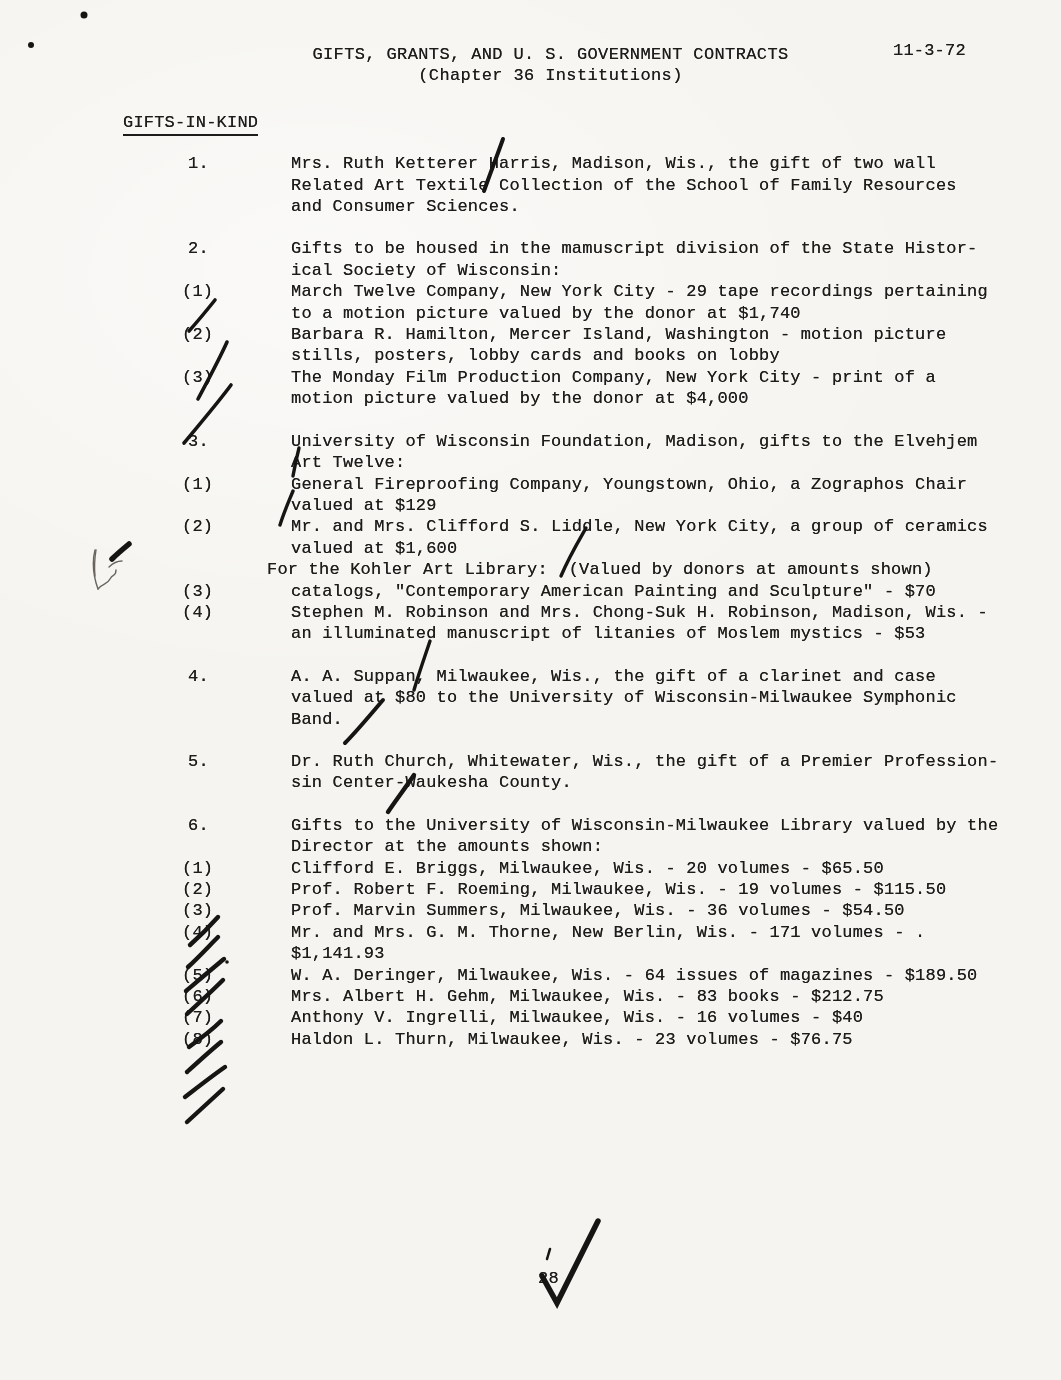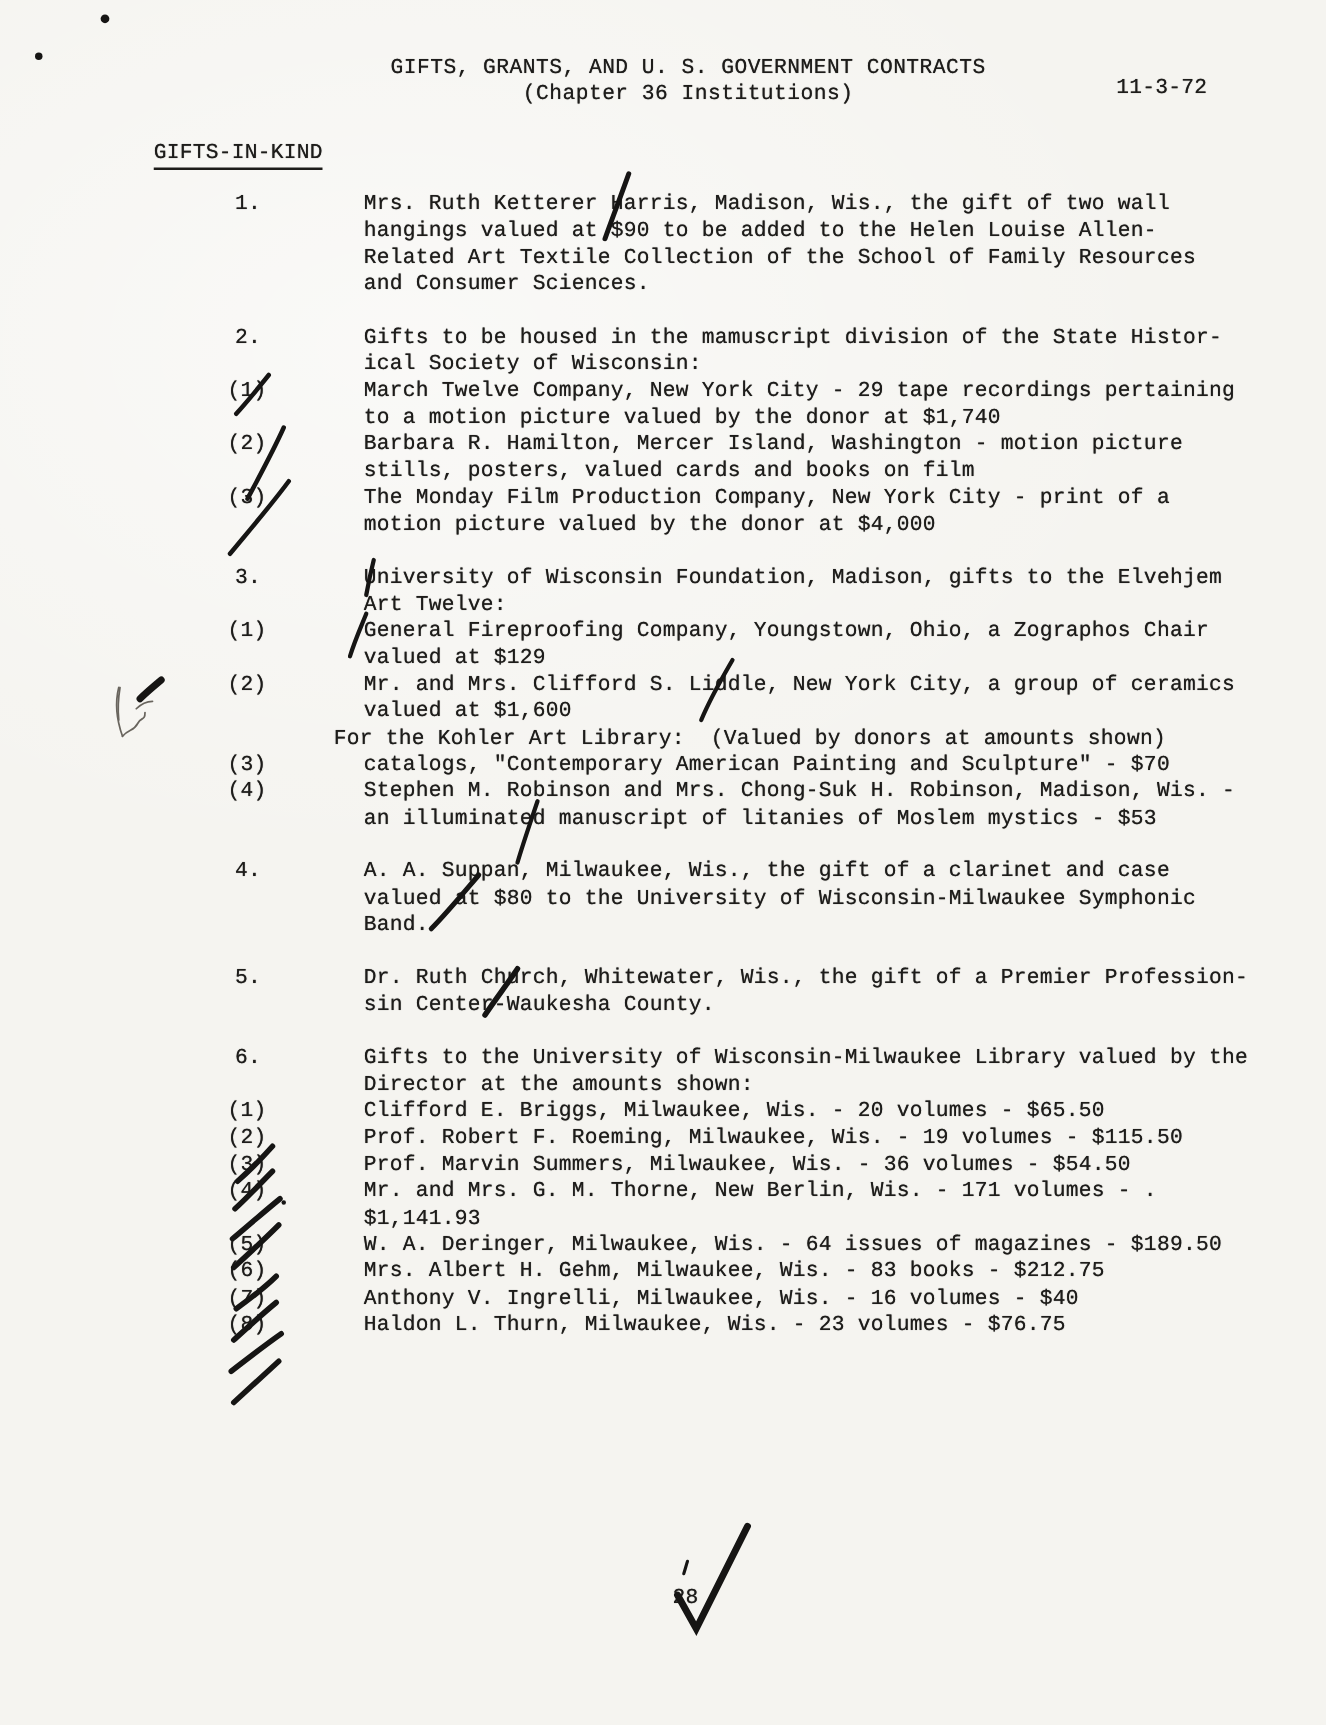--- a/index.html
+++ b/index.html
@@ -16,21 +16,21 @@
     line-height:21.4px;
     letter-spacing:.2px;
     color:#1d1c1a;
     text-shadow:0 0 .6px rgba(29,28,26,.85);
     box-sizing:border-box;
     padding-top:44px;
     overflow:hidden;
   }
   .line,.num,.heading,.title,.subtitle,.date,.pagenum{white-space:pre;}
   .titles{text-align:center;padding-left:40px;letter-spacing:.38px;}
-  .date{position:absolute;left:893px;top:60px;}
+  .date{position:absolute;left:893px;top:40px;}
   .heading-wrap{margin:25px 0 2px 123px;}
   .heading{display:inline-block;border-bottom:2px solid #1d1c1a;padding-bottom:1px;}
   .body{padding-left:182px;}
   .item{margin-top:21px;}
   .item.first{margin-top:17px;}
   .row{display:flex;}
   .num{flex:0 0 109px;width:109px;box-sizing:border-box;}
   .row.main .num{padding-left:6px;}
   .txt{flex:1 1 auto;min-width:0;}
   .outdent{margin-left:-24px;}
@@ -53,21 +53,20 @@
     <span class="heading">GIFTS-IN-KIND</span>
   </div>
 
   <div class="body">
 
     <section class="item first">
       <div class="row main">
         <div class="num">1.</div>
         <div class="txt">
           <div class="line">Mrs. Ruth Ketterer Harris, Madison, Wis., the gift of two wall</div>
-          <div class="line">hangings valued at $90 to be added to the Helen Louise Allen-</div>
           <div class="line">Related Art Textile Collection of the School of Family Resources</div>
           <div class="line">and Consumer Sciences.</div>
         </div>
       </div>
     </section>
 
     <section class="item">
       <div class="row main">
         <div class="num">2.</div>
         <div class="txt">
@@ -79,21 +78,21 @@
         <div class="num">(1)</div>
         <div class="txt">
           <div class="line">March Twelve Company, New York City - 29 tape recordings pertaining</div>
           <div class="line">to a motion picture valued by the donor at $1,740</div>
         </div>
       </div>
       <div class="row sub">
         <div class="num">(2)</div>
         <div class="txt">
           <div class="line">Barbara R. Hamilton, Mercer Island, Washington - motion picture</div>
-          <div class="line">stills, posters, valued cards and books on film</div>
+          <div class="line">stills, posters, lobby cards and books on lobby</div>
         </div>
       </div>
       <div class="row sub">
         <div class="num">(3)</div>
         <div class="txt">
           <div class="line">The Monday Film Production Company, New York City - print of a</div>
           <div class="line">motion picture valued by the donor at $4,000</div>
         </div>
       </div>
     </section>

